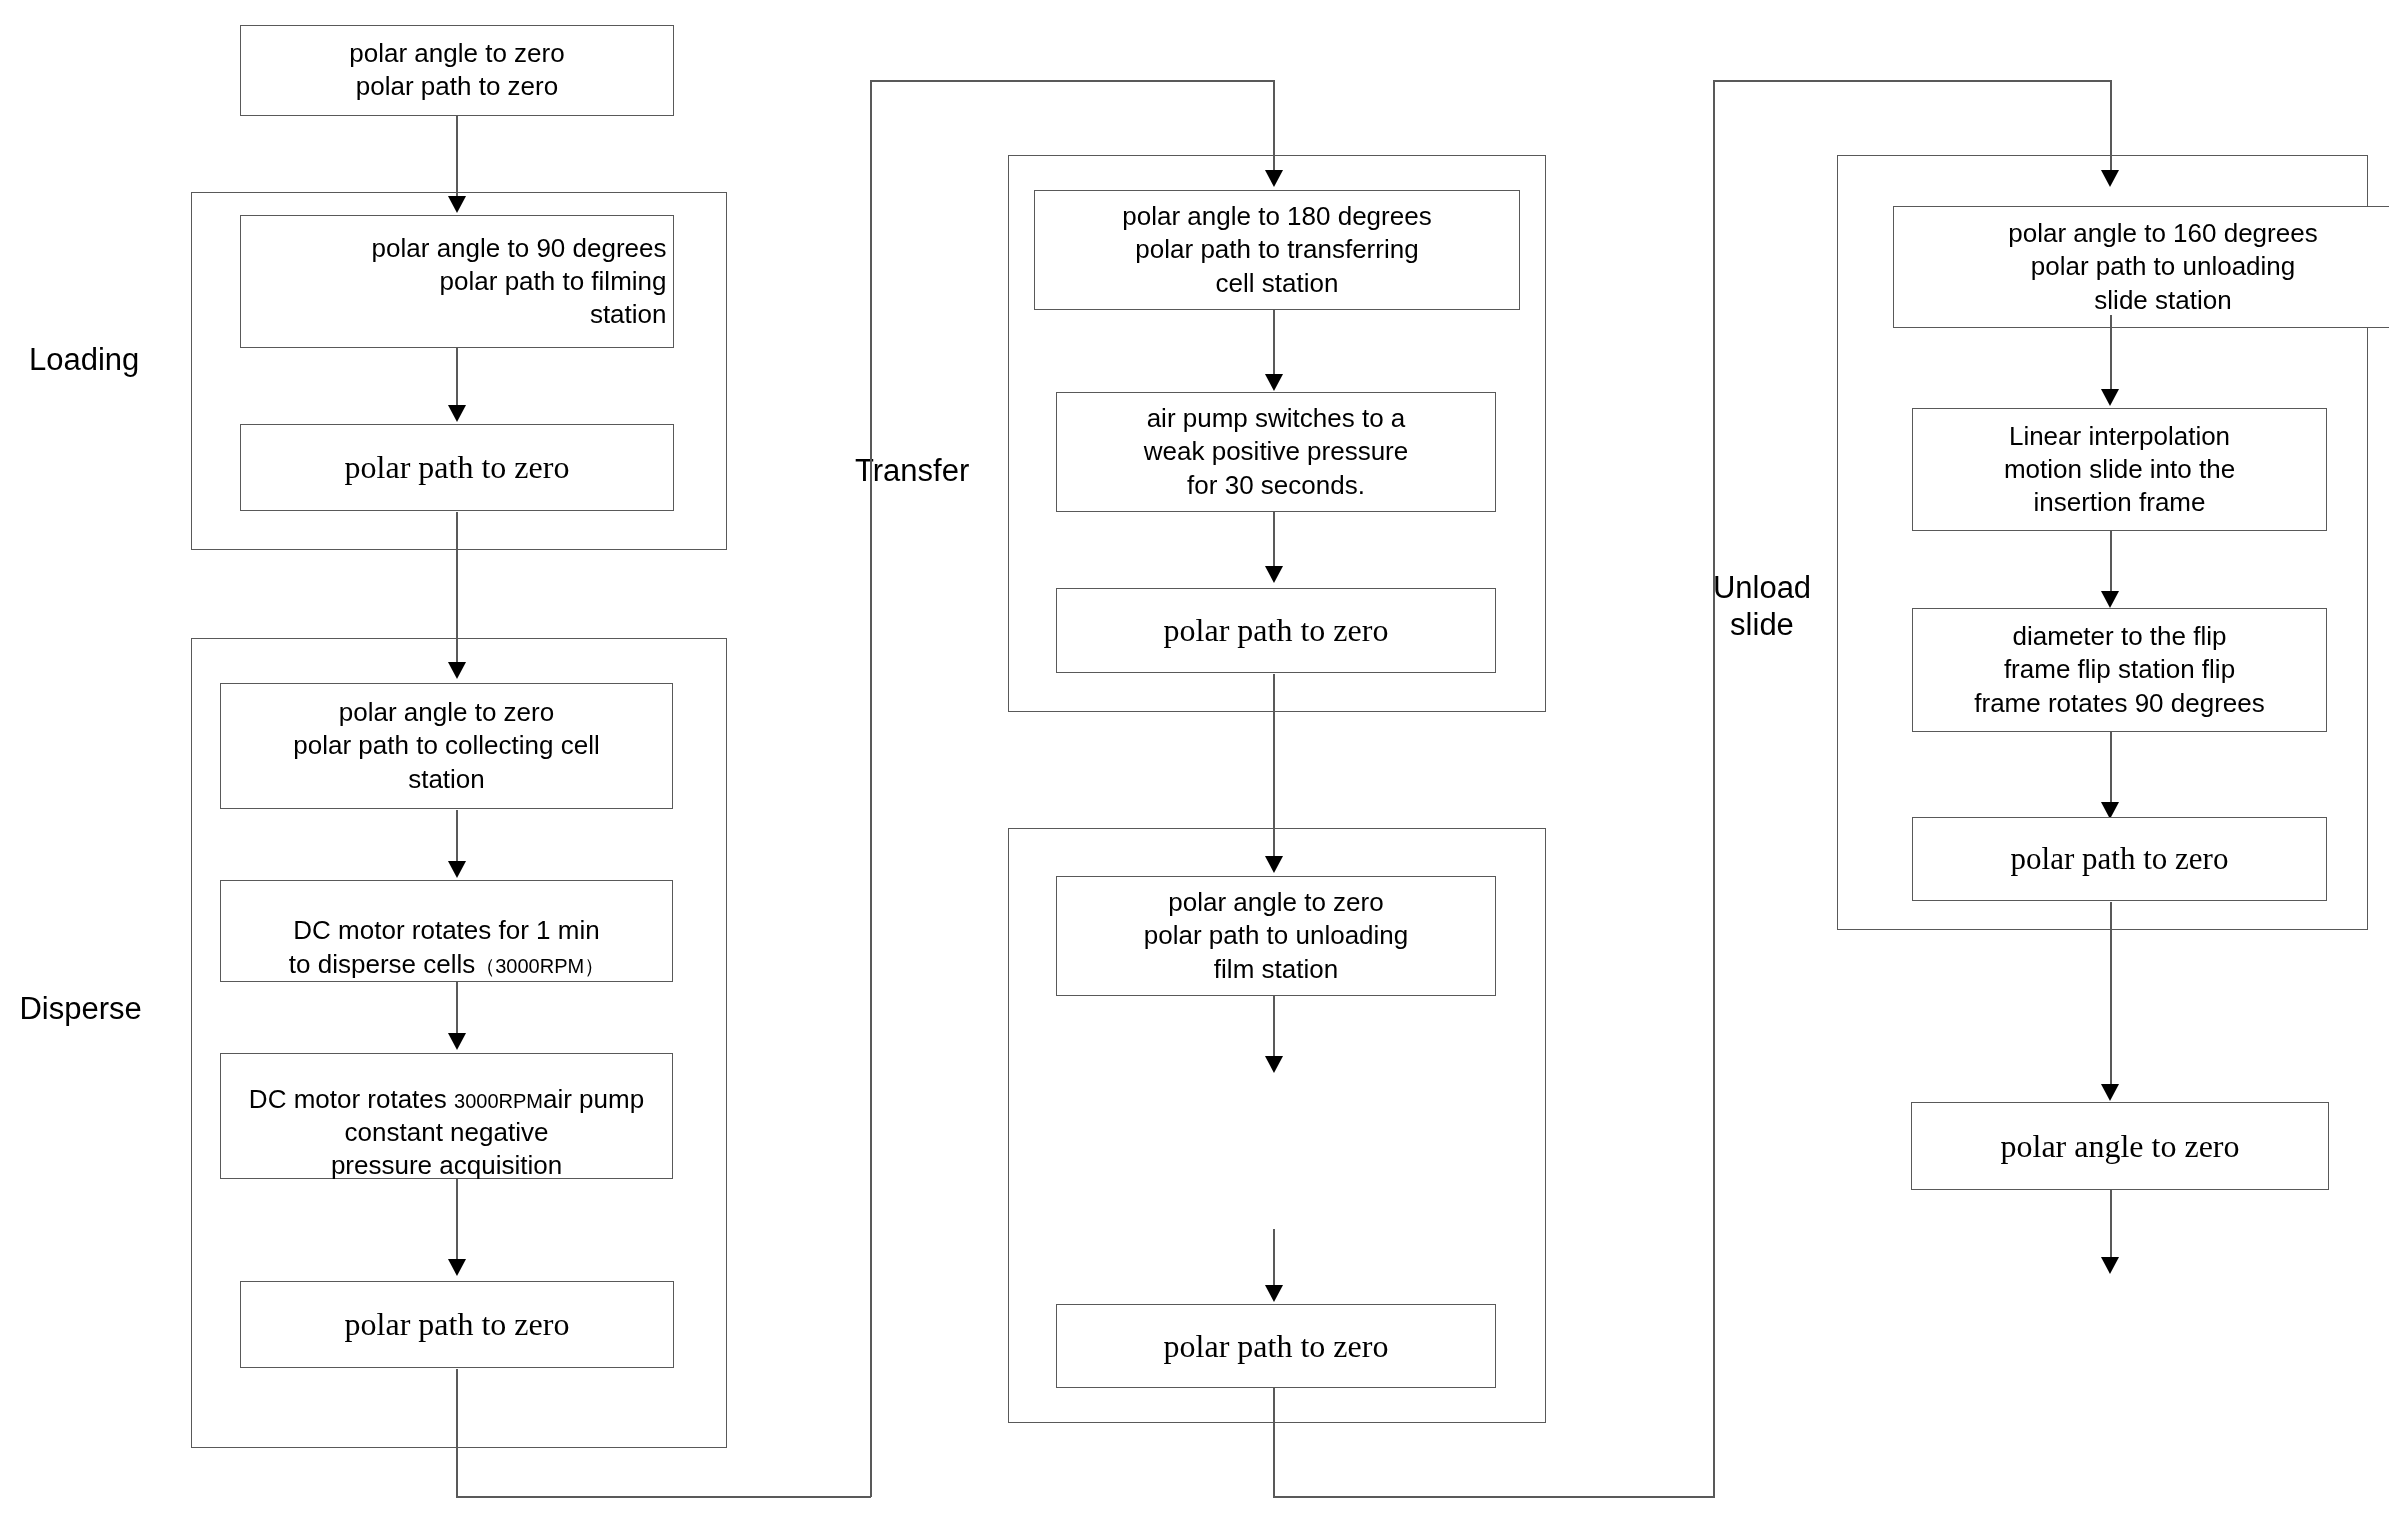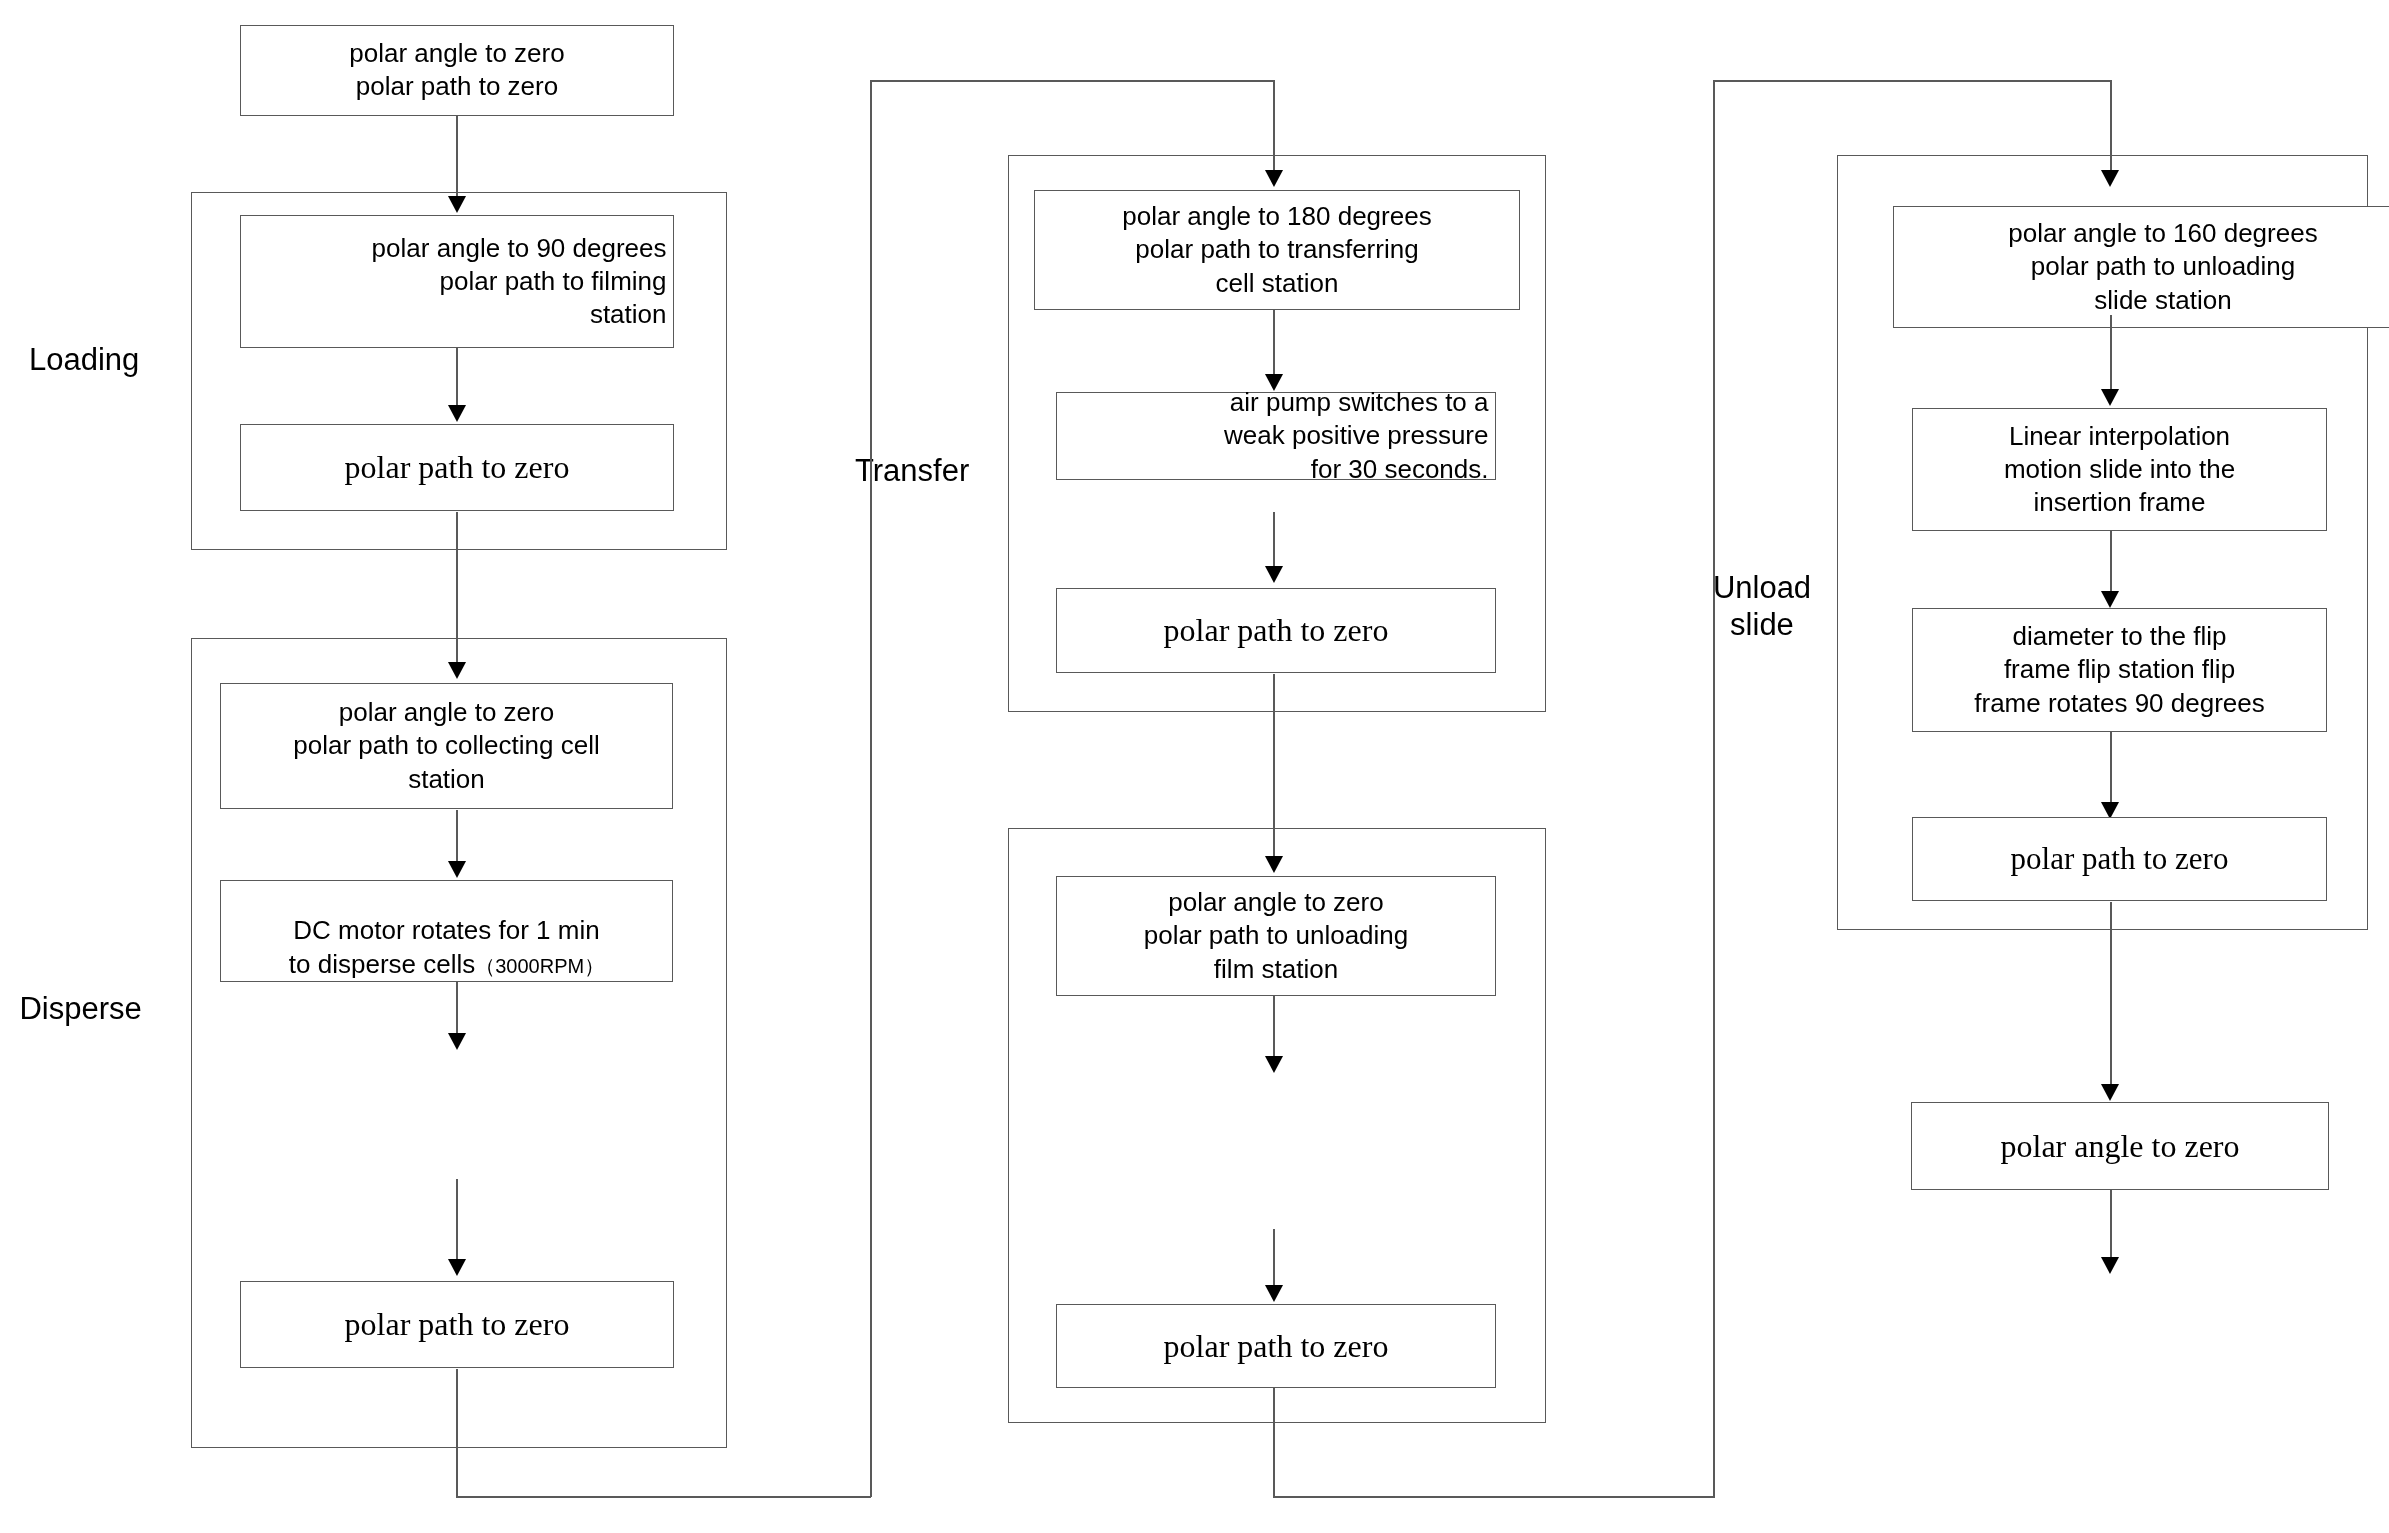--- a/index.html
+++ b/index.html
@@ -136,20 +136,26 @@
   <div class="box" style="left:220px; top:880px; width:453px; height:102px;">
     <span class="txt">
       <span>DC motor rotates for 1 min
 to disperse cells</span><span class="small-rpm">（3000RPM）</span>
     </span>
   </div>
 
   <div class="vline" style="left:456px; top:982px; height:62px;"></div>
   <div class="arrow" style="left:448px; top:1033px;"></div>
 
+  <div class="box" style="left:220px; top:1053px; width:453px; height:126px;">
+    <span class="txt">
+      <span>DC motor rotates </span><span class="small-rpm">3000RPM</span><span style="white-space:pre-line;">air pump constant negative
+pressure acquisition</span>
+    </span>
+  </div>
 
   <div class="vline" style="left:456px; top:1179px; height:91px;"></div>
   <div class="arrow" style="left:448px; top:1259px;"></div>
 
   <div class="box serif-lg" style="left:240px; top:1281px; width:434px; height:87px;">
     <span class="txt">polar path to zero</span>
   </div>
 
   <div class="vline" style="left:456px; top:1369px; height:129px;"></div>
   <div class="hline" style="left:456px; top:1496px; width:415px;"></div>
@@ -160,21 +166,21 @@
 
   <div class="box" style="left:1034px; top:190px; width:486px; height:120px;">
     <span class="txt">polar angle to 180 degrees
 polar path to transferring
 cell station</span>
   </div>
 
   <div class="vline" style="left:1273px; top:310px; height:74px;"></div>
   <div class="arrow" style="left:1265px; top:374px;"></div>
 
-  <div class="box" style="left:1056px; top:392px; width:440px; height:88px;text-align:right;">
+  <div class="box" style="left:1056px; top:392px; width:440px; height:120px;">
     <span class="txt">air pump switches  to a
 weak positive pressure
 for 30 seconds.</span>
   </div>
 
   <div class="vline" style="left:1273px; top:512px; height:65px;"></div>
   <div class="arrow" style="left:1265px; top:566px;"></div>
 
   <div class="box serif-lg" style="left:1056px; top:588px; width:440px; height:85px;">
     <span class="txt">polar path to zero</span>

